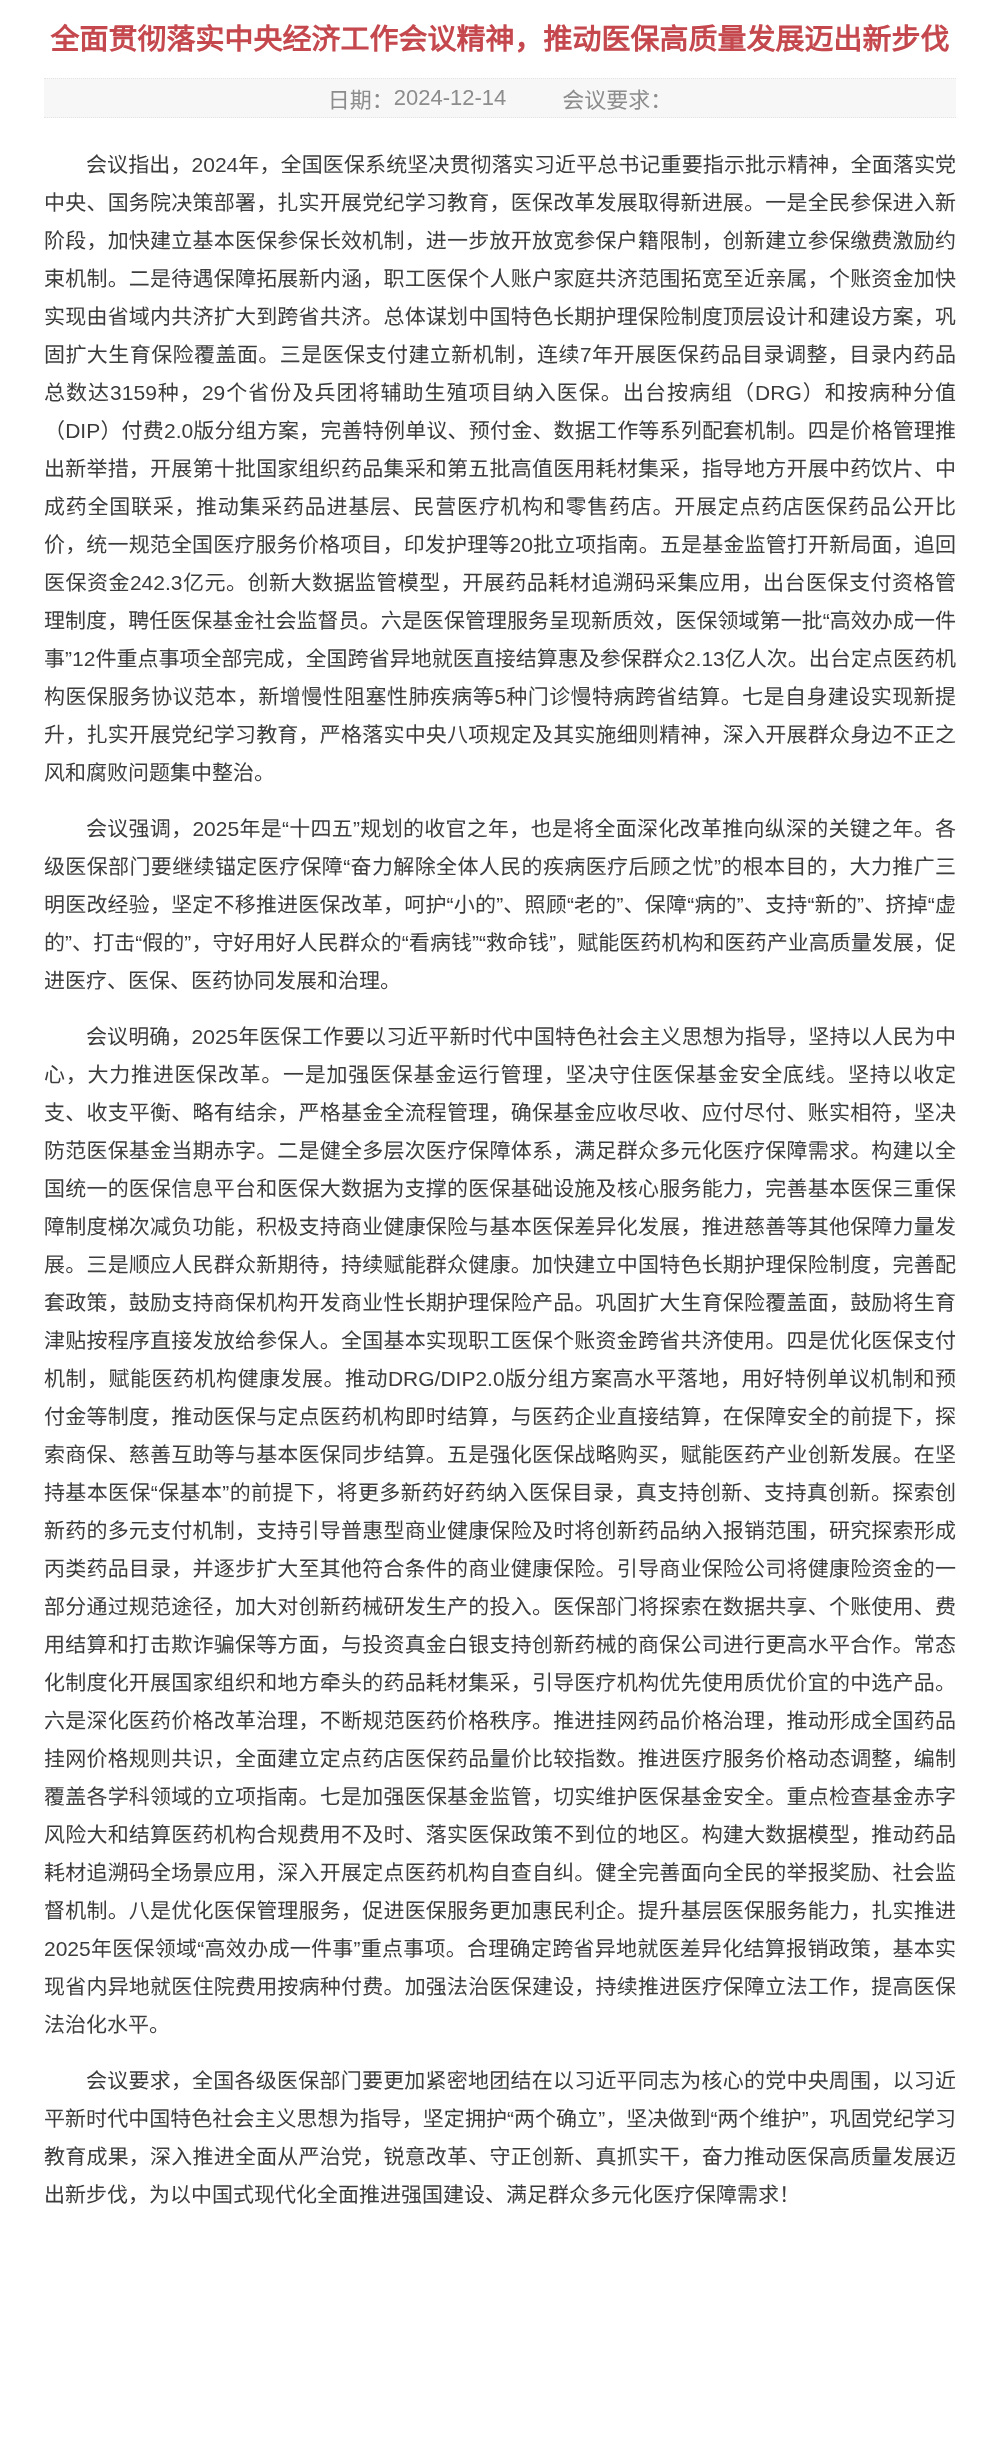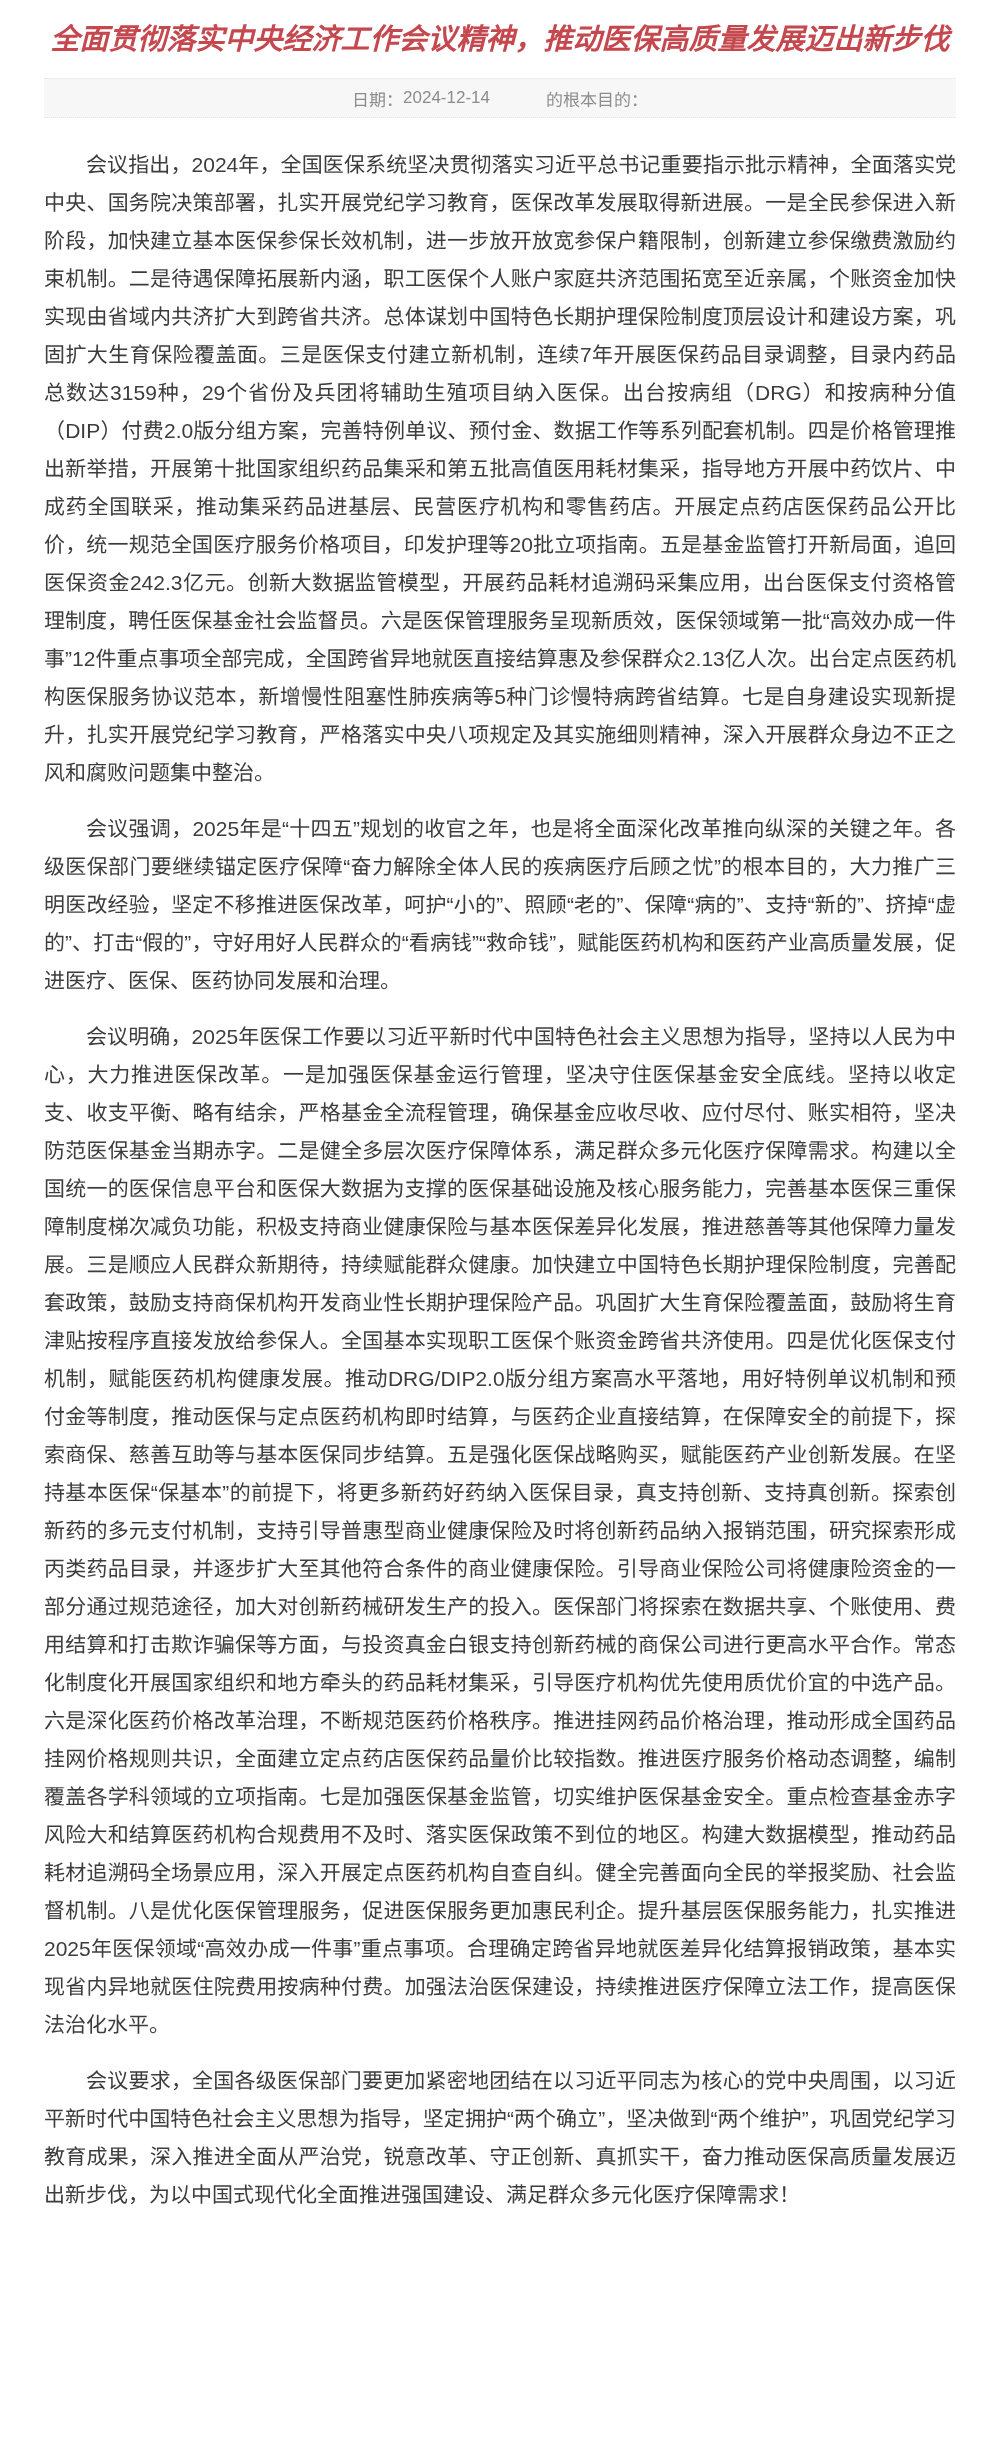--- a/index.html
+++ b/index.html
@@ -18,36 +18,35 @@
     margin: 0 auto;
   }
   h1.article-title {
     margin: 0;
     padding: 20px 10px 8px 10px;
     text-align: center;
     color: #c4484d;
     font-size: 29px;
     font-weight: bold;
     line-height: 38px;
-    font-style: italic;
   }
   h1.article-title .t-line {
     display: block;
   }
   .meta-bar {
     margin-top: 12px;
     height: 38px;
     background: #f7f7f7;
     border-top: 1px dotted #e3e3e3;
     border-bottom: 1px dotted #e3e3e3;
     display: flex;
     align-items: center;
     justify-content: center;
     color: #8c8c8c;
-    font-size: 17px;
+    font-size: 22px;
   }
   .meta-bar .meta-group { display: flex; align-items: center; }
   .meta-bar .meta-spacer { display: inline-block; width: 56px; }
   .article-body {
     margin-top: 28px;
     padding-bottom: 26px;
     color: #3c3c3c;
     font-size: 21px;
     line-height: 38px;
     text-align: justify;
@@ -71,21 +70,21 @@
 
   <div class="content">
 
     <div class="meta-bar">
       <span class="meta-group">
         <span>日期：</span>
         <span>2024-12-14</span>
       </span>
       <span class="meta-spacer"></span>
       <span class="meta-group">
-        <span>的根本目的：</span>
+        <span>会议要求：</span>
       </span>
     </div>
 
     <div class="article-body">
         <p class="para"><span>会议指出，2024年，全国医保系统坚决贯彻落实习近平总书记重要指示批示精神，全面落实党中央、国务院决策部署，扎实开展党纪学习教育，医保改革发展取得新进展。</span><span class="run-bold">一是</span><span>全民参保进入新阶段，加快建立基本医保参保长效机制，进一步放开放宽参保户籍限制，创新建立参保缴费激励约束机制。</span><span class="run-bold">二是</span><span>待遇保障拓展新内涵，职工医保个人账户家庭共济范围拓宽至近亲属，个账资金加快实现由省域内共济扩大到跨省共济。总体谋划中国特色长期护理保险制度顶层设计和建设方案，巩固扩大生育保险覆盖面。</span><span class="run-bold">三是</span><span>医保支付建立新机制，连续7年开展医保药品目录调整，目录内药品总数达3159种，29个省份及兵团将辅助生殖项目纳入医保。出台按病组（DRG）和按病种分值（DIP）付费2.0版分组方案，完善特例单议、预付金、数据工作等系列配套机制。</span><span class="run-bold">四是</span><span>价格管理推出新举措，开展第十批国家组织药品集采和第五批高值医用耗材集采，指导地方开展中药饮片、中成药全国联采，推动集采药品进基层、民营医疗机构和零售药店。开展定点药店医保药品公开比价，统一规范全国医疗服务价格项目，印发护理等20批立项指南。</span><span class="run-bold">五是</span><span>基金监管打开新局面，追回医保资金242.3亿元。创新大数据监管模型，开展药品耗材追溯码采集应用，出台医保支付资格管理制度，聘任医保基金社会监督员。</span><span class="run-bold">六是</span><span>医保管理服务呈现新质效，医保领域第一批“高效办成一件事”12件重点事项全部完成，全国跨省异地就医直接结算惠及参保群众2.13亿人次。出台定点医药机构医保服务协议范本，新增慢性阻塞性肺疾病等5种门诊慢特病跨省结算。</span><span class="run-bold">七是</span><span>自身建设实现新提升，扎实开展党纪学习教育，严格落实中央八项规定及其实施细则精神，深入开展群众身边不正之风和腐败问题集中整治。</span></p>
         <p class="para"><span>会议强调，2025年是“十四五”规划的收官之年，也是将全面深化改革推向纵深的关键之年。各级医保部门要继续锚定医疗保障“奋力解除全体人民的疾病医疗后顾之忧”的根本目的，大力推广三明医改经验，坚定不移推进医保改革，呵护“小的”、照顾“老的”、保障“病的”、支持“新的”、挤掉“虚的”、打击“假的”，守好用好人民群众的“看病钱”“救命钱”，赋能医药机构和医药产业高质量发展，促进医疗、医保、医药协同发展和治理。</span></p>
         <p class="para"><span>会议明确，2025年医保工作要以习近平新时代中国特色社会主义思想为指导，坚持以人民为中心，大力推进医保改革。</span><span class="run-bold">一是</span><span>加强医保基金运行管理，坚决守住医保基金安全底线。坚持以收定支、收支平衡、略有结余，严格基金全流程管理，确保基金应收尽收、应付尽付、账实相符，坚决防范医保基金当期赤字。</span><span class="run-bold">二是</span><span>健全多层次医疗保障体系，满足群众多元化医疗保障需求。构建以全国统一的医保信息平台和医保大数据为支撑的医保基础设施及核心服务能力，完善基本医保三重保障制度梯次减负功能，积极支持商业健康保险与基本医保差异化发展，推进慈善等其他保障力量发展。</span><span class="run-bold">三是</span><span>顺应人民群众新期待，持续赋能群众健康。加快建立中国特色长期护理保险制度，完善配套政策，鼓励支持商保机构开发商业性长期护理保险产品。巩固扩大生育保险覆盖面，鼓励将生育津贴按程序直接发放给参保人。全国基本实现职工医保个账资金跨省共济使用。</span><span class="run-bold">四是</span><span>优化医保支付机制，赋能医药机构健康发展。推动DRG/DIP2.0版分组方案高水平落地，用好特例单议机制和预付金等制度，推动医保与定点医药机构即时结算，与医药企业直接结算，在保障安全的前提下，探索商保、慈善互助等与基本医保同步结算。</span><span class="run-bold">五是</span><span>强化医保战略购买，赋能医药产业创新发展。在坚持基本医保“保基本”的前提下，将更多新药好药纳入医保目录，真支持创新、支持真创新。探索创新药的多元支付机制，支持引导普惠型商业健康保险及时将创新药品纳入报销范围，研究探索形成丙类药品目录，并逐步扩大至其他符合条件的商业健康保险。引导商业保险公司将健康险资金的一部分通过规范途径，加大对创新药械研发生产的投入。医保部门将探索在数据共享、个账使用、费用结算和打击欺诈骗保等方面，与投资真金白银支持创新药械的商保公司进行更高水平合作。常态化制度化开展国家组织和地方牵头的药品耗材集采，引导医疗机构优先使用质优价宜的中选产品。</span><span class="run-bold">六是</span><span>深化医药价格改革治理，不断规范医药价格秩序。推进挂网药品价格治理，推动形成全国药品挂网价格规则共识，全面建立定点药店医保药品量价比较指数。推进医疗服务价格动态调整，编制覆盖各学科领域的立项指南。</span><span class="run-bold">七是</span><span>加强医保基金监管，切实维护医保基金安全。重点检查基金赤字风险大和结算医药机构合规费用不及时、落实医保政策不到位的地区。构建大数据模型，推动药品耗材追溯码全场景应用，深入开展定点医药机构自查自纠。健全完善面向全民的举报奖励、社会监督机制。</span><span class="run-bold">八是</span><span>优化医保管理服务，促进医保服务更加惠民利企。提升基层医保服务能力，扎实推进2025年医保领域“高效办成一件事”重点事项。合理确定跨省异地就医差异化结算报销政策，基本实现省内异地就医住院费用按病种付费。加强法治医保建设，持续推进医疗保障立法工作，提高医保法治化水平。</span></p>
         <p class="para"><span>会议要求，全国各级医保部门要更加紧密地团结在以习近平同志为核心的党中央周围，以习近平新时代中国特色社会主义思想为指导，坚定拥护“两个确立”，坚决做到“两个维护”，巩固党纪学习教育成果，深入推进全面从严治党，锐意改革、守正创新、真抓实干，奋力推动医保高质量发展迈出新步伐，为以中国式现代化全面推进强国建设、满足群众多元化医疗保障需求！</span></p>
       </div>
 

